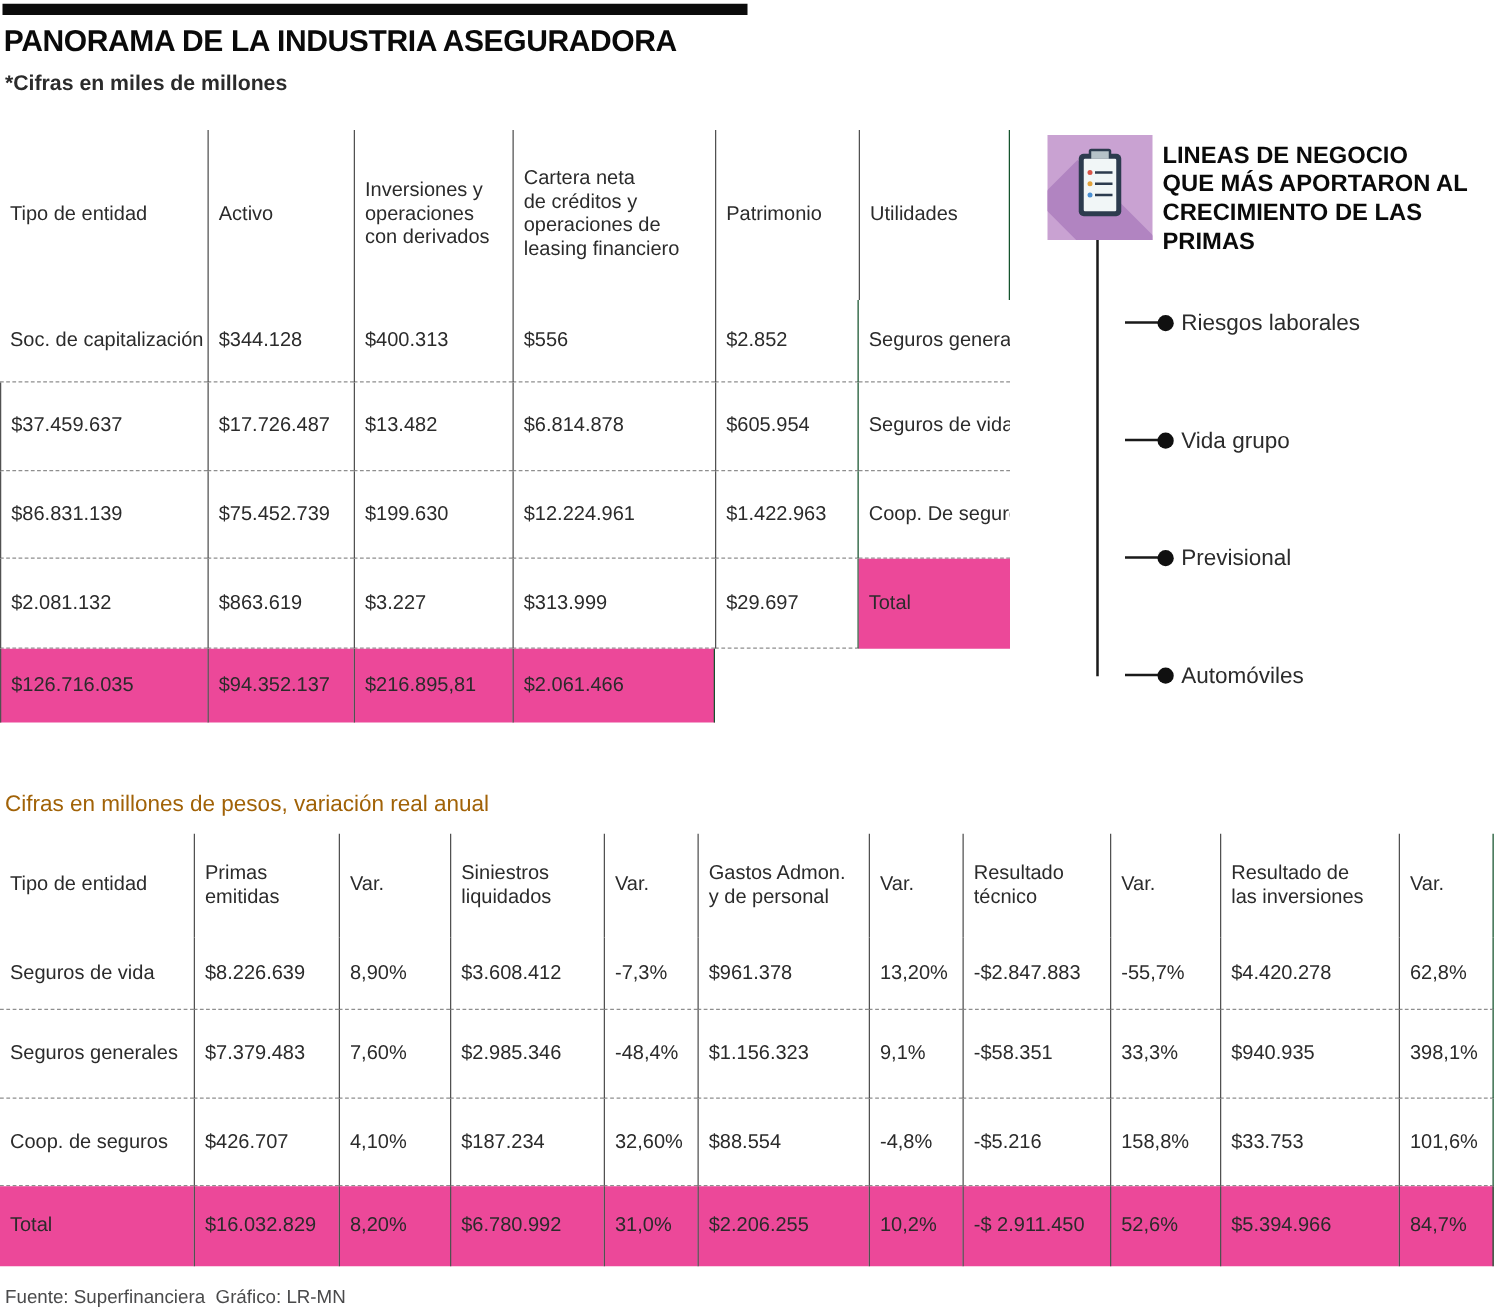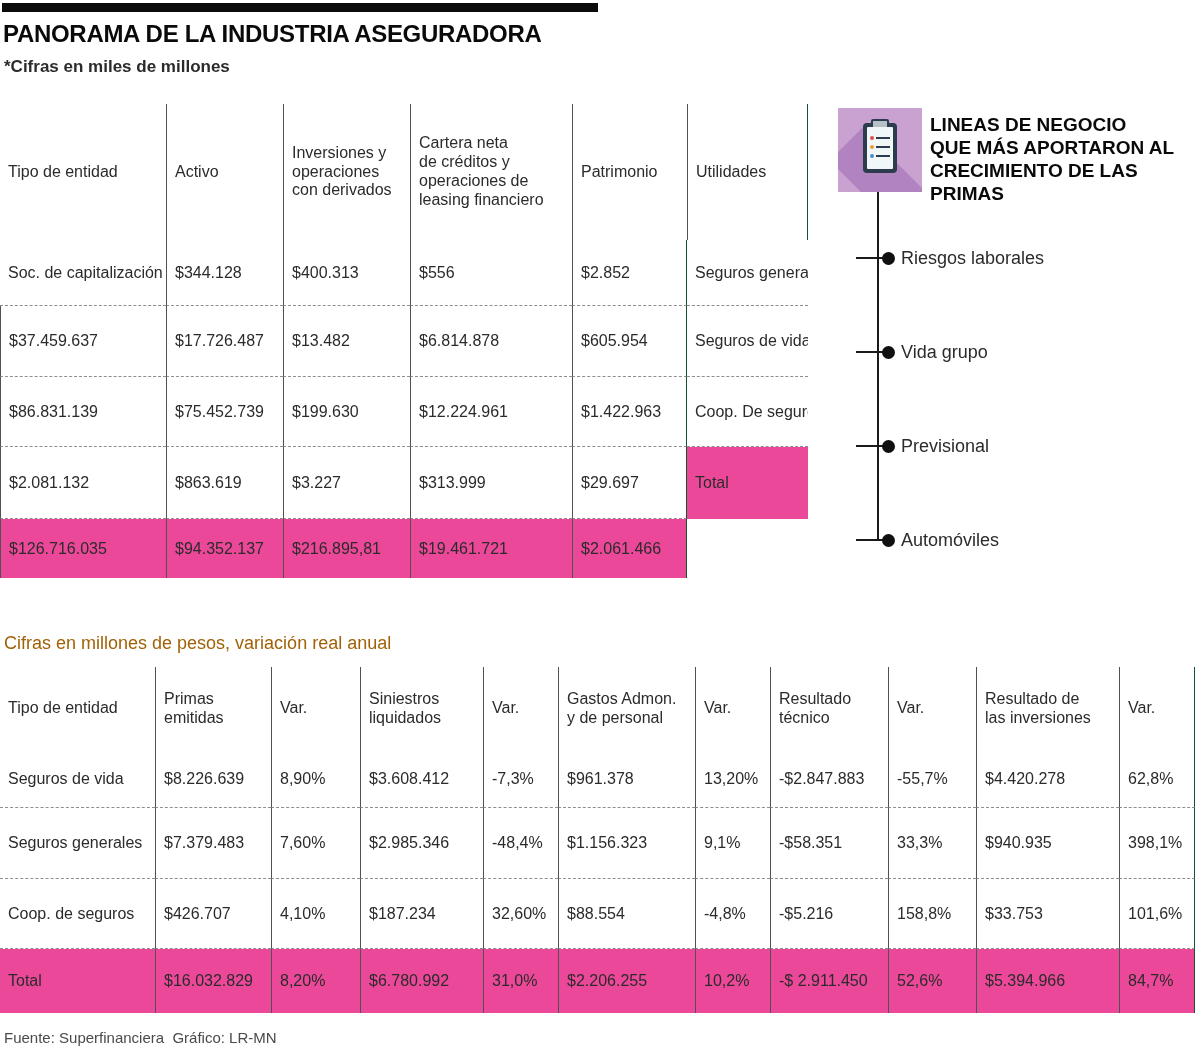--- a/index.html
+++ b/index.html
@@ -33,21 +33,21 @@
   .clipboard { position:absolute; left:25px; top:15px; width:34px; height:50px; background:#2c3b4e; border-radius:4px; }
   .clip { position:absolute; left:50%; top:-4px; transform:translateX(-50%); width:14px; height:6px; background:#b6c2c8; border:2px solid #2c3b4e; border-radius:2px; }
   .paper { position:absolute; left:4px; top:4px; right:4px; bottom:4px; background:#f1f6f7; border-radius:1px; padding-top:9px; box-sizing:border-box; }
   .chk { display:flex; align-items:center; margin:0 3px 5px 3px; }
   .chk .dot { width:4px; height:4px; border-radius:50%; margin-right:2px; flex:none; }
   .chk .ln { flex:1; height:2px; background:#2c3b4e; }
   .dot-red { background:#d95448; } .dot-org { background:#e2a23b; } .dot-blu { background:#4a8fd3; }
 
   .sb-heading { position:absolute; left:930px; top:113px; width:275px; font-size:19px; font-weight:bold; color:#0a0a0a; line-height:23px; white-space:pre-line; }
   .trunk { position:absolute; left:877px; top:192px; width:2px; height:349px; background:#1a1a1a; }
-  .tree-item { position:absolute; left:856px; height:20px; display:flex; align-items:center;justify-content:flex-end; }
+  .tree-item { position:absolute; left:900px; height:20px; display:flex; align-items:center;justify-content:flex-end; }
   .tree-hline { width:27px; height:2px; background:#1a1a1a; flex:none; }
   .tree-dot { width:13px; height:13px; border-radius:50%; background:#101010; margin-left:-1px; flex:none; }
   .tree-label { margin-left:6px; font-size:18px; color:#2b2b2b; white-space:nowrap; }
 </style>
 </head>
 <body>
 
 <div class="canvas">
 
   <div class="topbar"></div>
@@ -91,21 +91,20 @@
     <div class="c d v">$2.081.132</div>
     <div class="c d v">$863.619</div>
     <div class="c d v">$3.227</div>
     <div class="c d v">$313.999</div>
     <div class="c d v rgt">$29.697</div>
 
     <div class="c t">Total</div>
     <div class="c t v">$126.716.035</div>
     <div class="c t v">$94.352.137</div>
     <div class="c t v">$216.895,81</div>
-    <div class="c t v">$19.461.721</div>
     <div class="c t v rgt">$2.061.466</div>
   </div>
 
   <div class="icon-square">
     <div class="icon-shadow"></div>
     <div class="clipboard">
       <div class="clip"></div>
       <div class="paper">
         <div class="chk">
             <span class="dot dot-red"></span>

